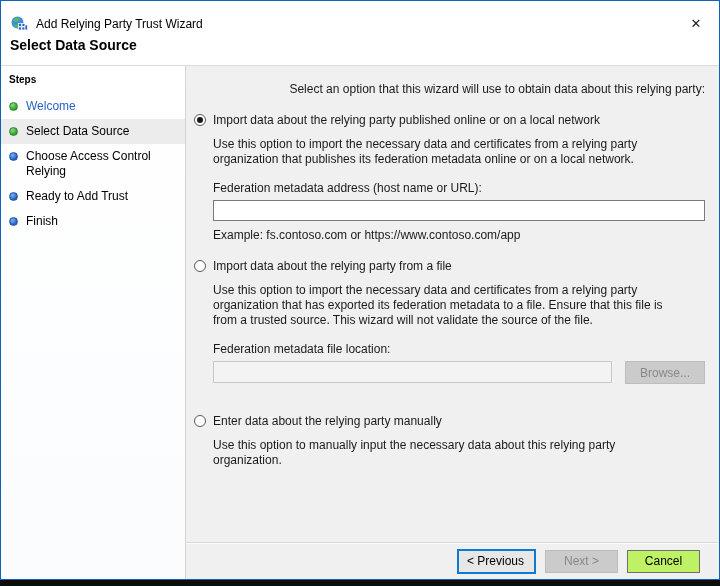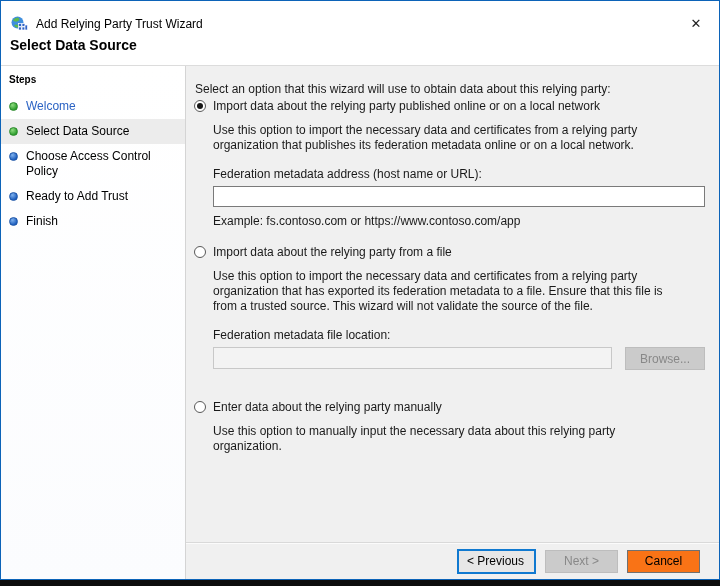--- a/index.html
+++ b/index.html
@@ -54,21 +54,21 @@
   .step { display:flex; align-items:flex-start; gap:8px; padding:5px 8px 5px 8px; line-height:15px; }
   .step .bullet { width:9px; height:9px; border-radius:50%; margin-top:3px; flex:none; }
   .bullet.done { background:radial-gradient(circle at 35% 30%, #8fdc7f, #2f9e2f 70%); border:1px solid #2a8a2a; }
   .bullet.todo { background:radial-gradient(circle at 35% 30%, #7fb2ef, #1f5fbd 70%); border:1px solid #1d55a8; }
   .step.current { background:#ececec; }
   .step-label { color:#000; }
   .step-label.link { color:#2b63c4; }
   
   .main-panel { flex:1; background:#f0f0f0; display:flex; flex-direction:column; min-width:0; }
   .content { flex:1; padding:16px 14px 0 8px; font-size:12px; color:#1a1a1a; line-height:15px; }
-  .instruction { margin:0 0 2px 1px; }
+  .instruction { margin:0 0 16px 1px;text-align:right; }
   .option-head { display:flex; align-items:flex-start; gap:7px; margin-bottom:9px; }
   .radio {
     width:12px; height:12px; flex:none;
     border:1px solid #595959; border-radius:50%;
     background:#fff; position:relative; margin-top:1px;
   }
   .radio.checked::after {
     content:""; position:absolute; inset:2px;
     background:#161616; border-radius:50%;
   }
@@ -81,21 +81,21 @@
     font-family:"Liberation Sans", sans-serif; font-size:12px;
     padding:0 4px; outline:none;
   }
   .textinput:disabled { background:#f3f3f3; border-color:#c8c8c8; }
   .example { margin:7px 0 16px 0; }
   .file-row { display:flex; gap:13px; align-items:flex-start; margin-bottom:24px; }
   .file-row .textinput { flex:1; height:22px; }
   .btn {
     font-family:"Liberation Sans", sans-serif; font-size:12px;
     height:23px; min-width:73px;
-    background:#f97316; color:#000;
+    background:#bef264; color:#000;
     border:1px solid #707070;
     padding:0 10px;
   }
   .btn:disabled { background:#cbcbcb; color:#888888; border-color:#bdbdbd; }
   .browse-btn { width:80px; height:23px; flex:none; }
   .spacer-lg { height:6px; }
   
   .footer {
     flex:none; height:37px;
     border-top:1px solid #d9d9d9;
@@ -146,21 +146,21 @@
         <span class="step-label link">Welcome</span>
       </div>
 
       <div class="step current">
         <span class="bullet done"></span>
         <span class="step-label">Select Data Source</span>
       </div>
 
       <div class="step">
         <span class="bullet todo"></span>
-        <span class="step-label">Choose Access Control Policy</span>
+        <span class="step-label">Choose Access Control Relying</span>
       </div>
 
       <div class="step">
         <span class="bullet todo"></span>
         <span class="step-label">Ready to Add Trust</span>
       </div>
 
       <div class="step">
         <span class="bullet todo"></span>
         <span class="step-label">Finish</span>

